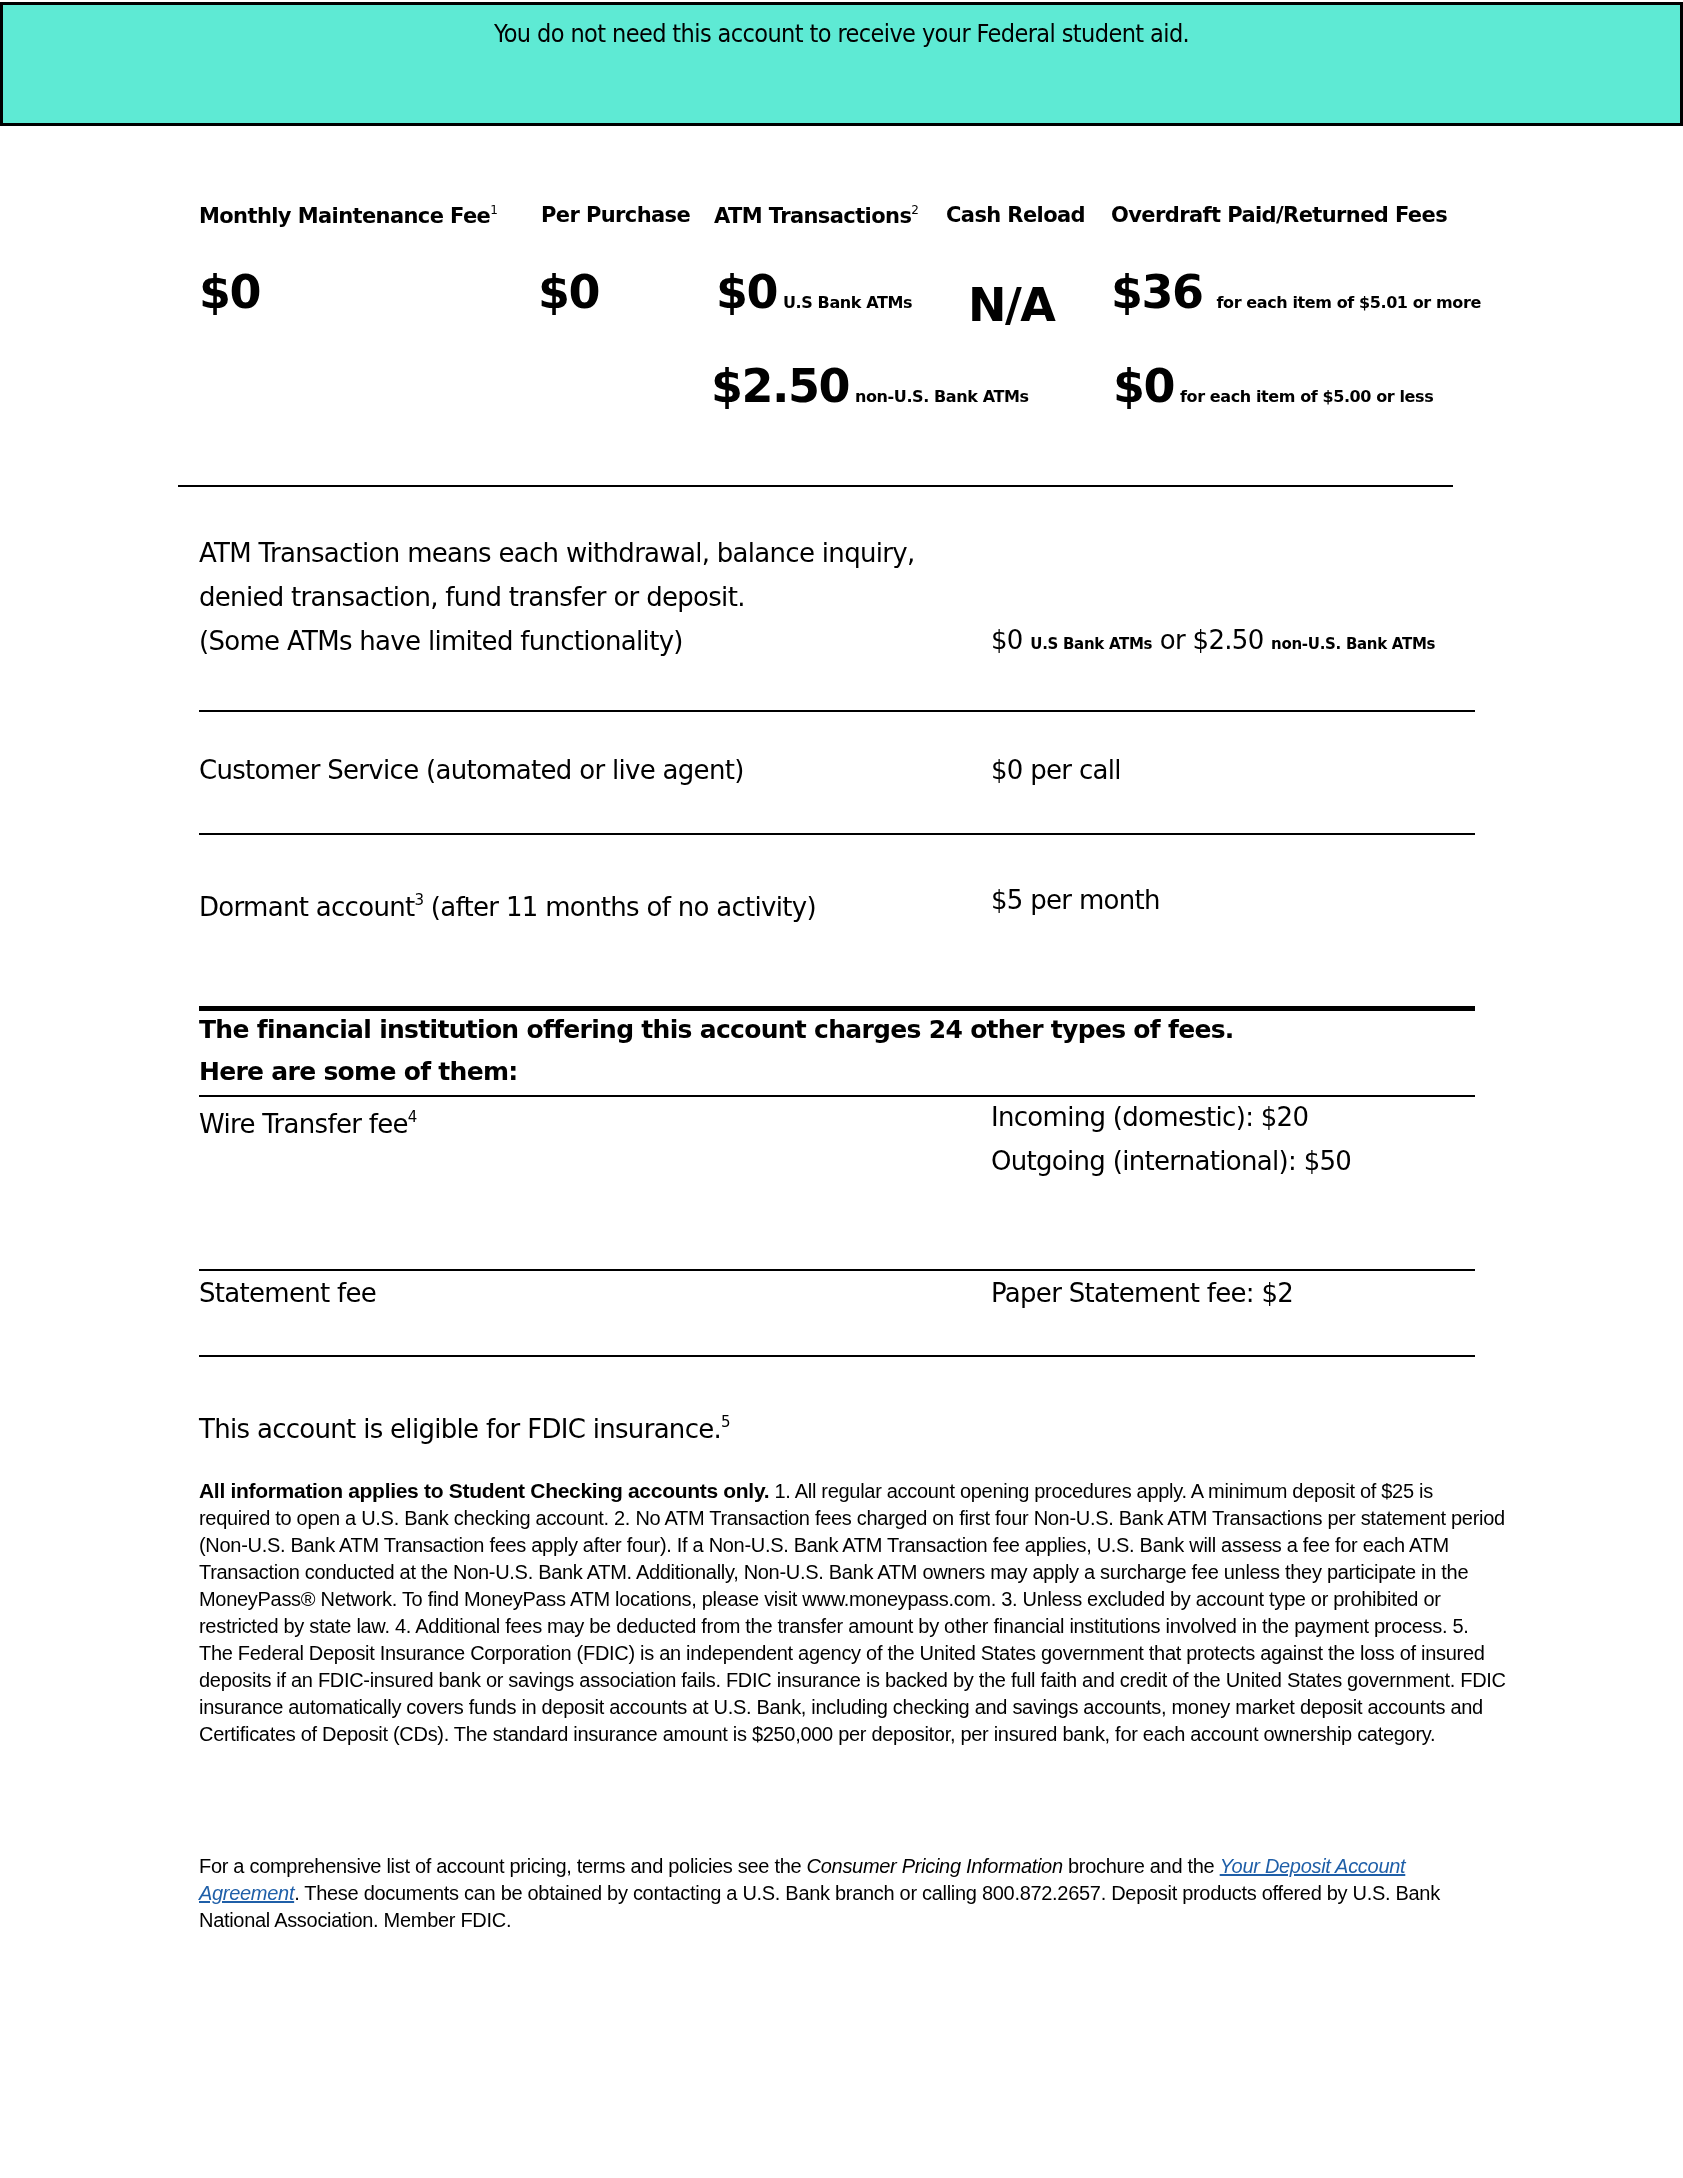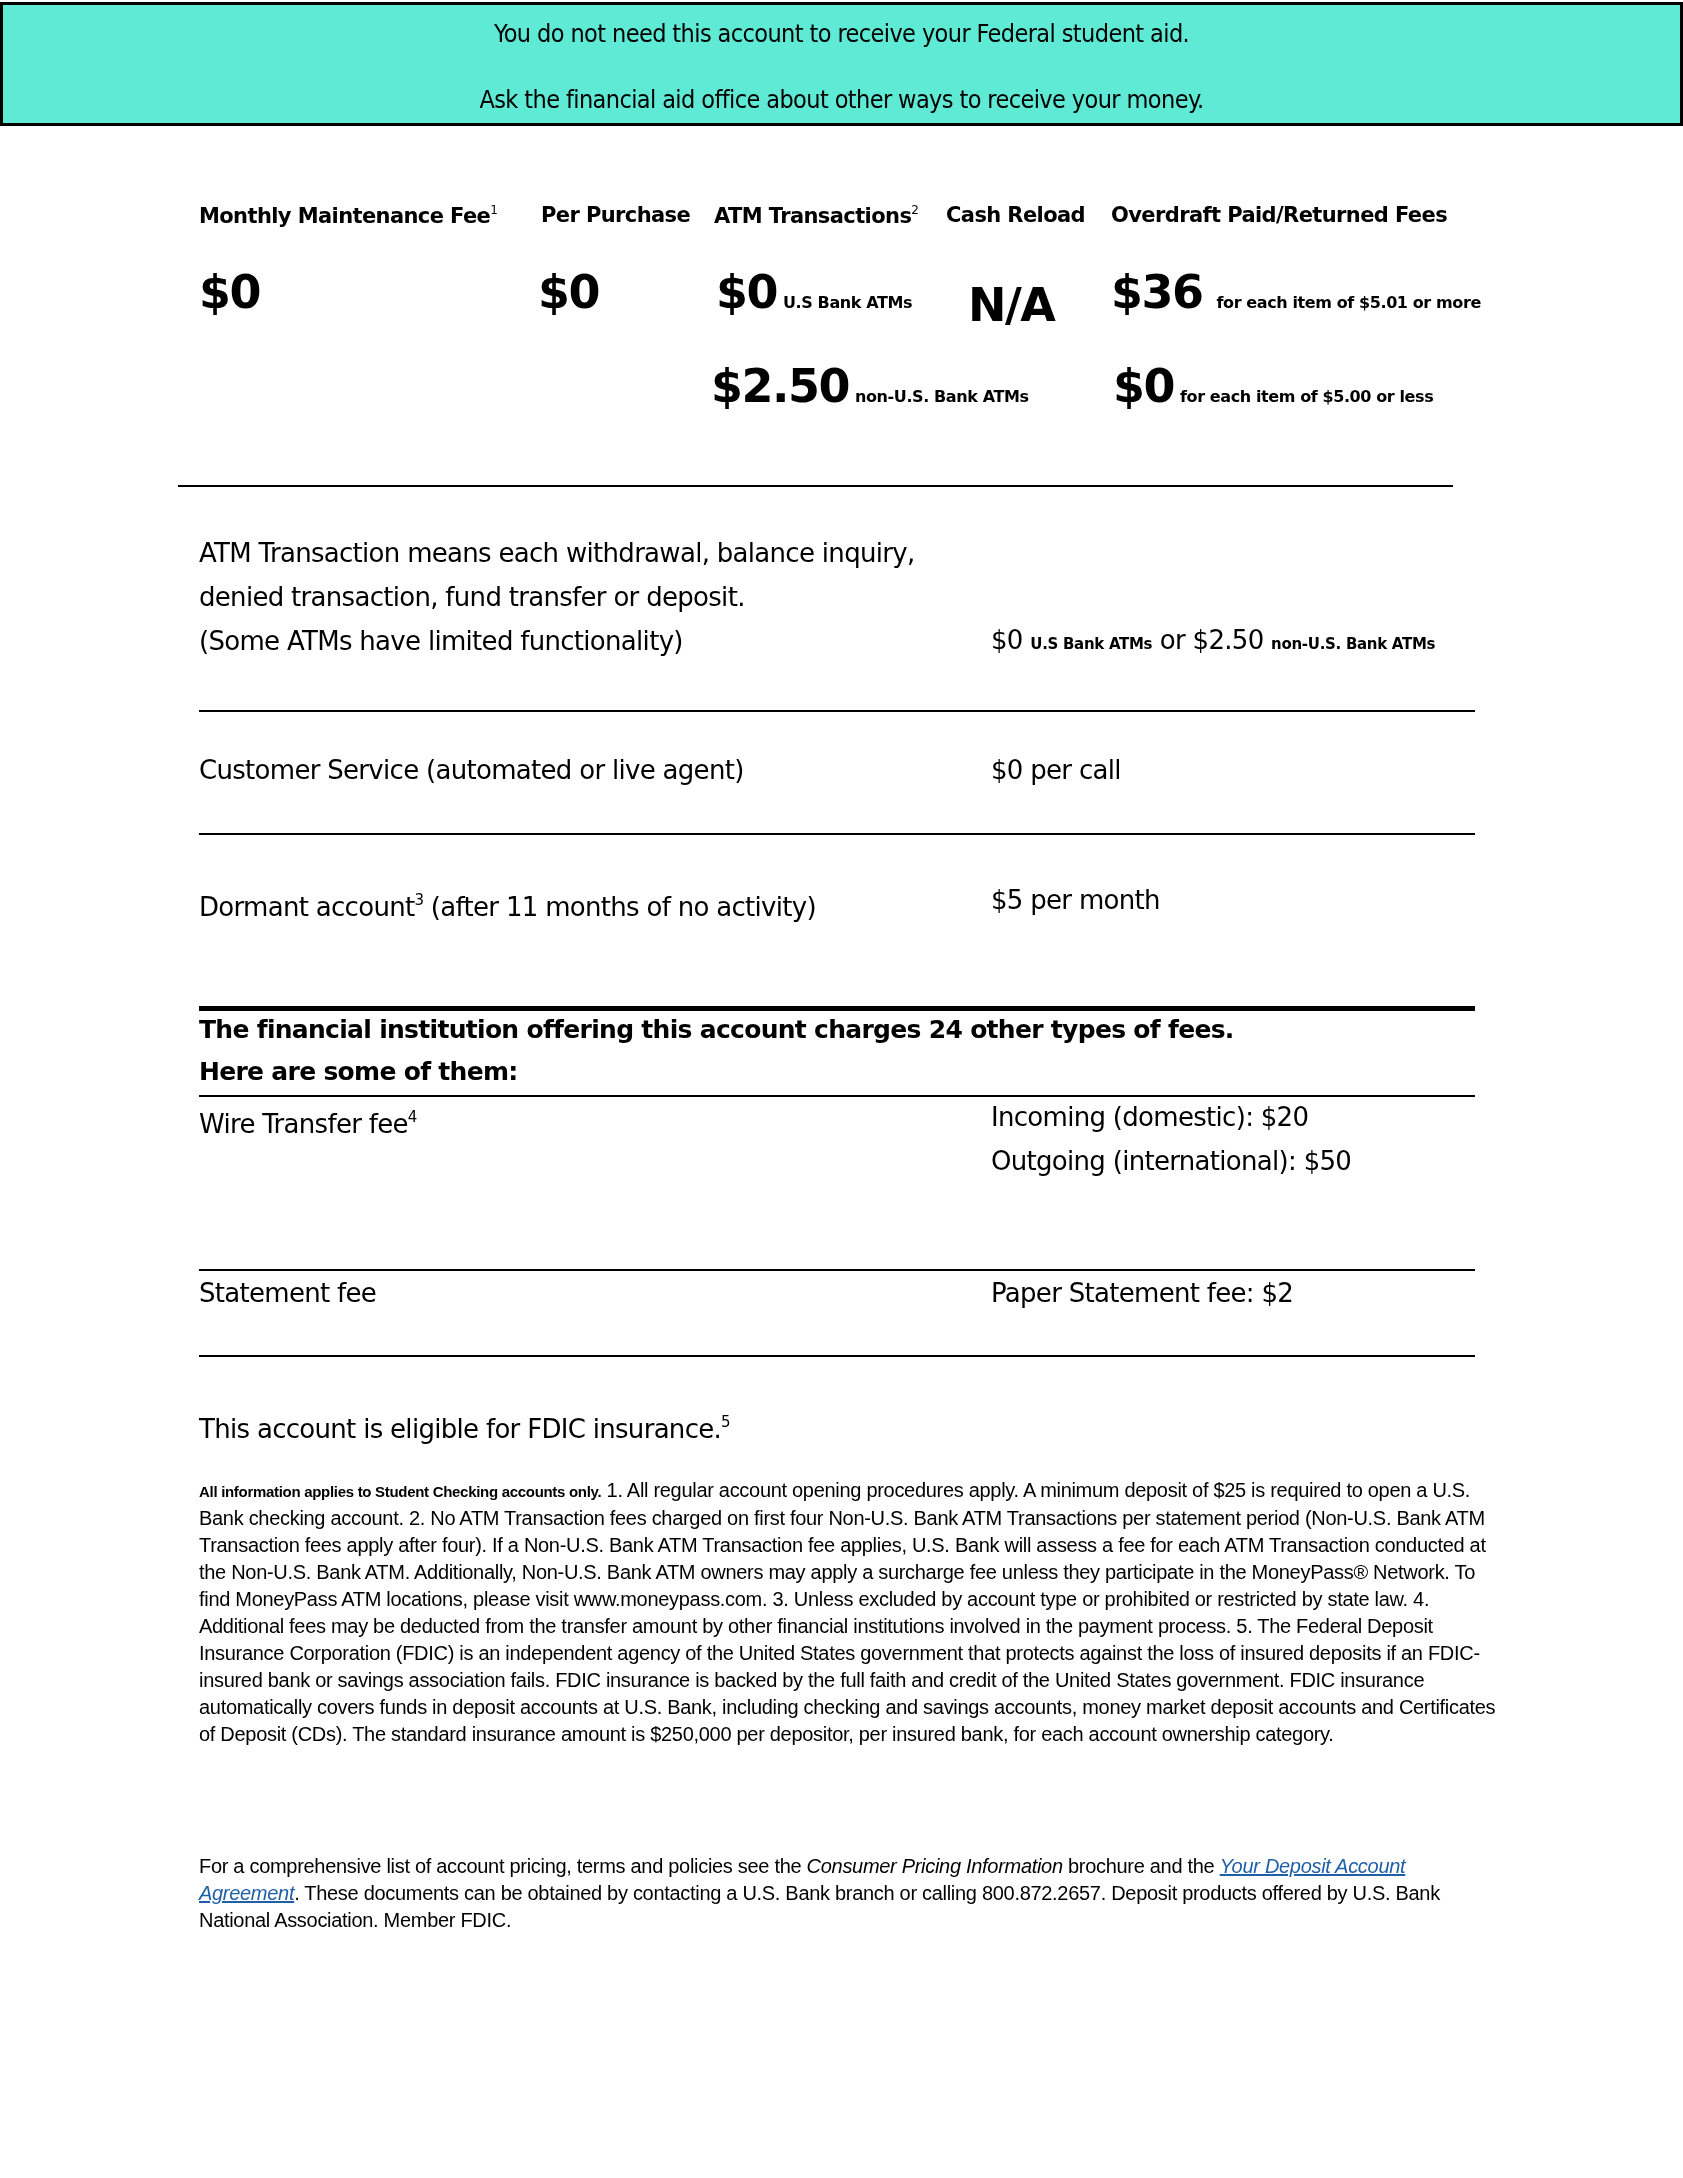--- a/index.html
+++ b/index.html
@@ -44,29 +44,28 @@
   .bold-text {
     position: absolute; font-size: 25px; font-weight: bold; letter-spacing: -0.7px;
     white-space: nowrap;
   }
 
   .fine {
     position: absolute; left: 199px; width: 1307px;
     font-family: "Liberation Sans", sans-serif; font-size: 20px;
     line-height: 27px; letter-spacing: -0.3px;
   }
-  .fine b { font-weight: bold; font-size: 15px; }
+  .fine b { font-weight: bold; font-size: 21px; }
   .fine a { color: #1f5fa8; text-decoration: underline; font-style: italic; }
 </style>
 </head>
 <body>
 
 <div class="banner">
   <div class="line l1">You do not need this account to receive your Federal student aid.</div>
-  <div class="line l2">Ask the financial aid office about other ways to receive your money.</div>
 </div>
 
 <div class="hdr" style="left:199px"><span>Monthly Maintenance Fee</span><sup>1</sup></div>
 <div class="hdr" style="left:541px"><span>Per Purchase</span></div>
 <div class="hdr" style="left:714px"><span>ATM Transactions</span><sup>2</sup></div>
 <div class="hdr" style="left:946px"><span>Cash Reload</span></div>
 <div class="hdr" style="left:1111px"><span>Overdraft Paid/Returned Fees</span></div>
 
 <div class="big" style="left:199px; top:269px">$0</div>
 <div class="big" style="left:538px; top:269px">$0</div>

